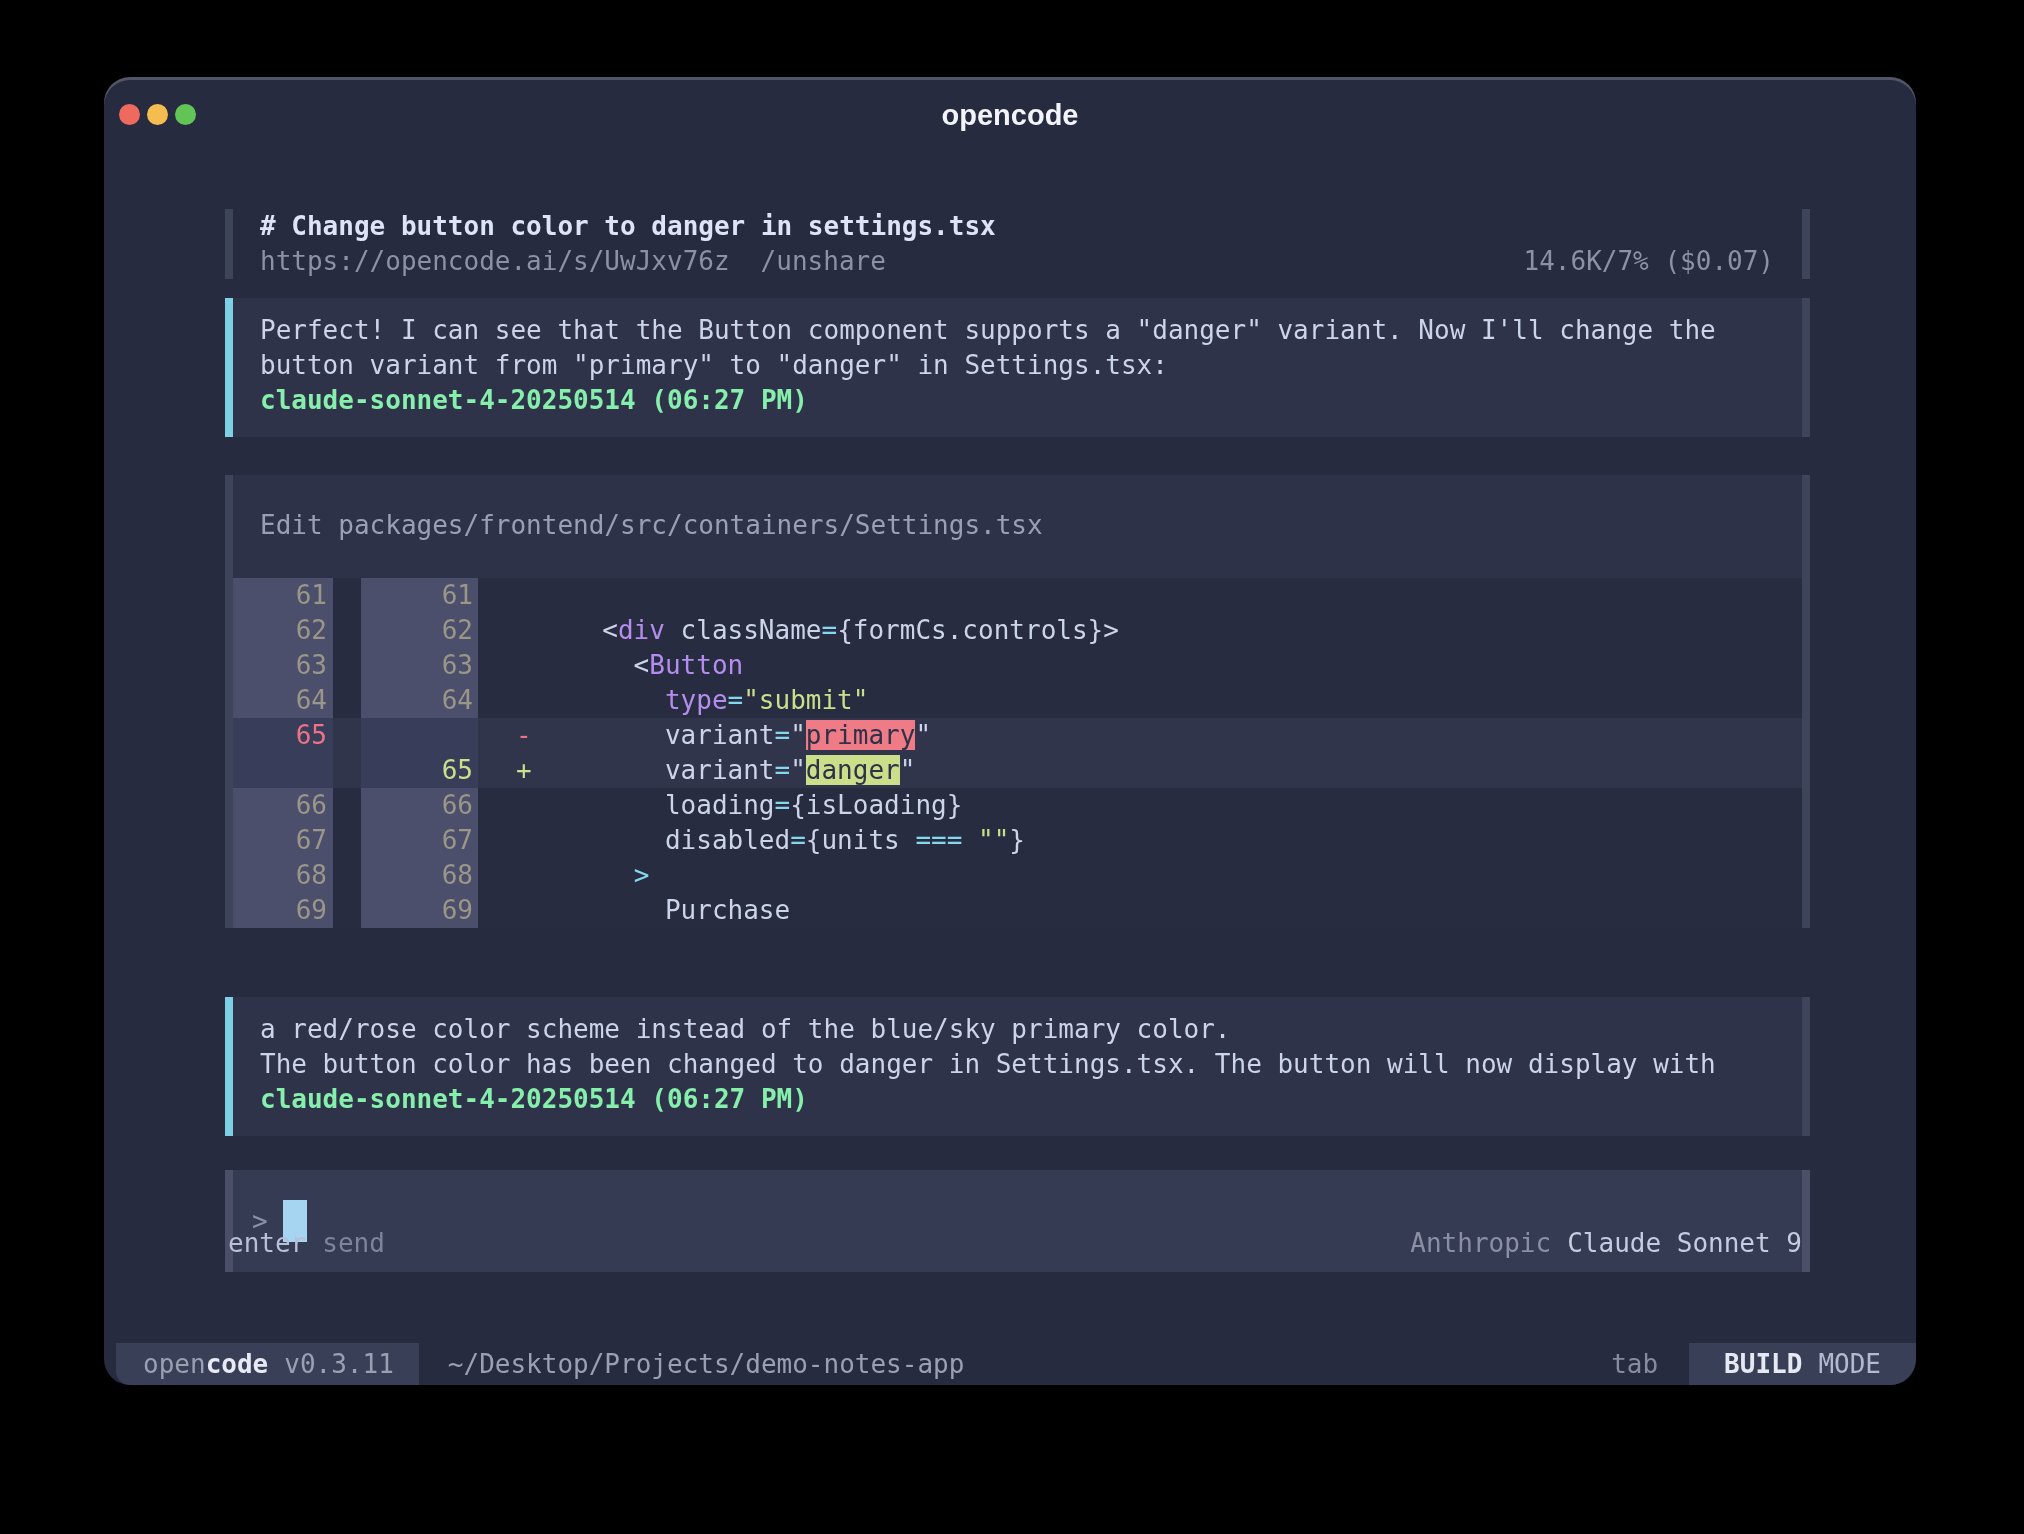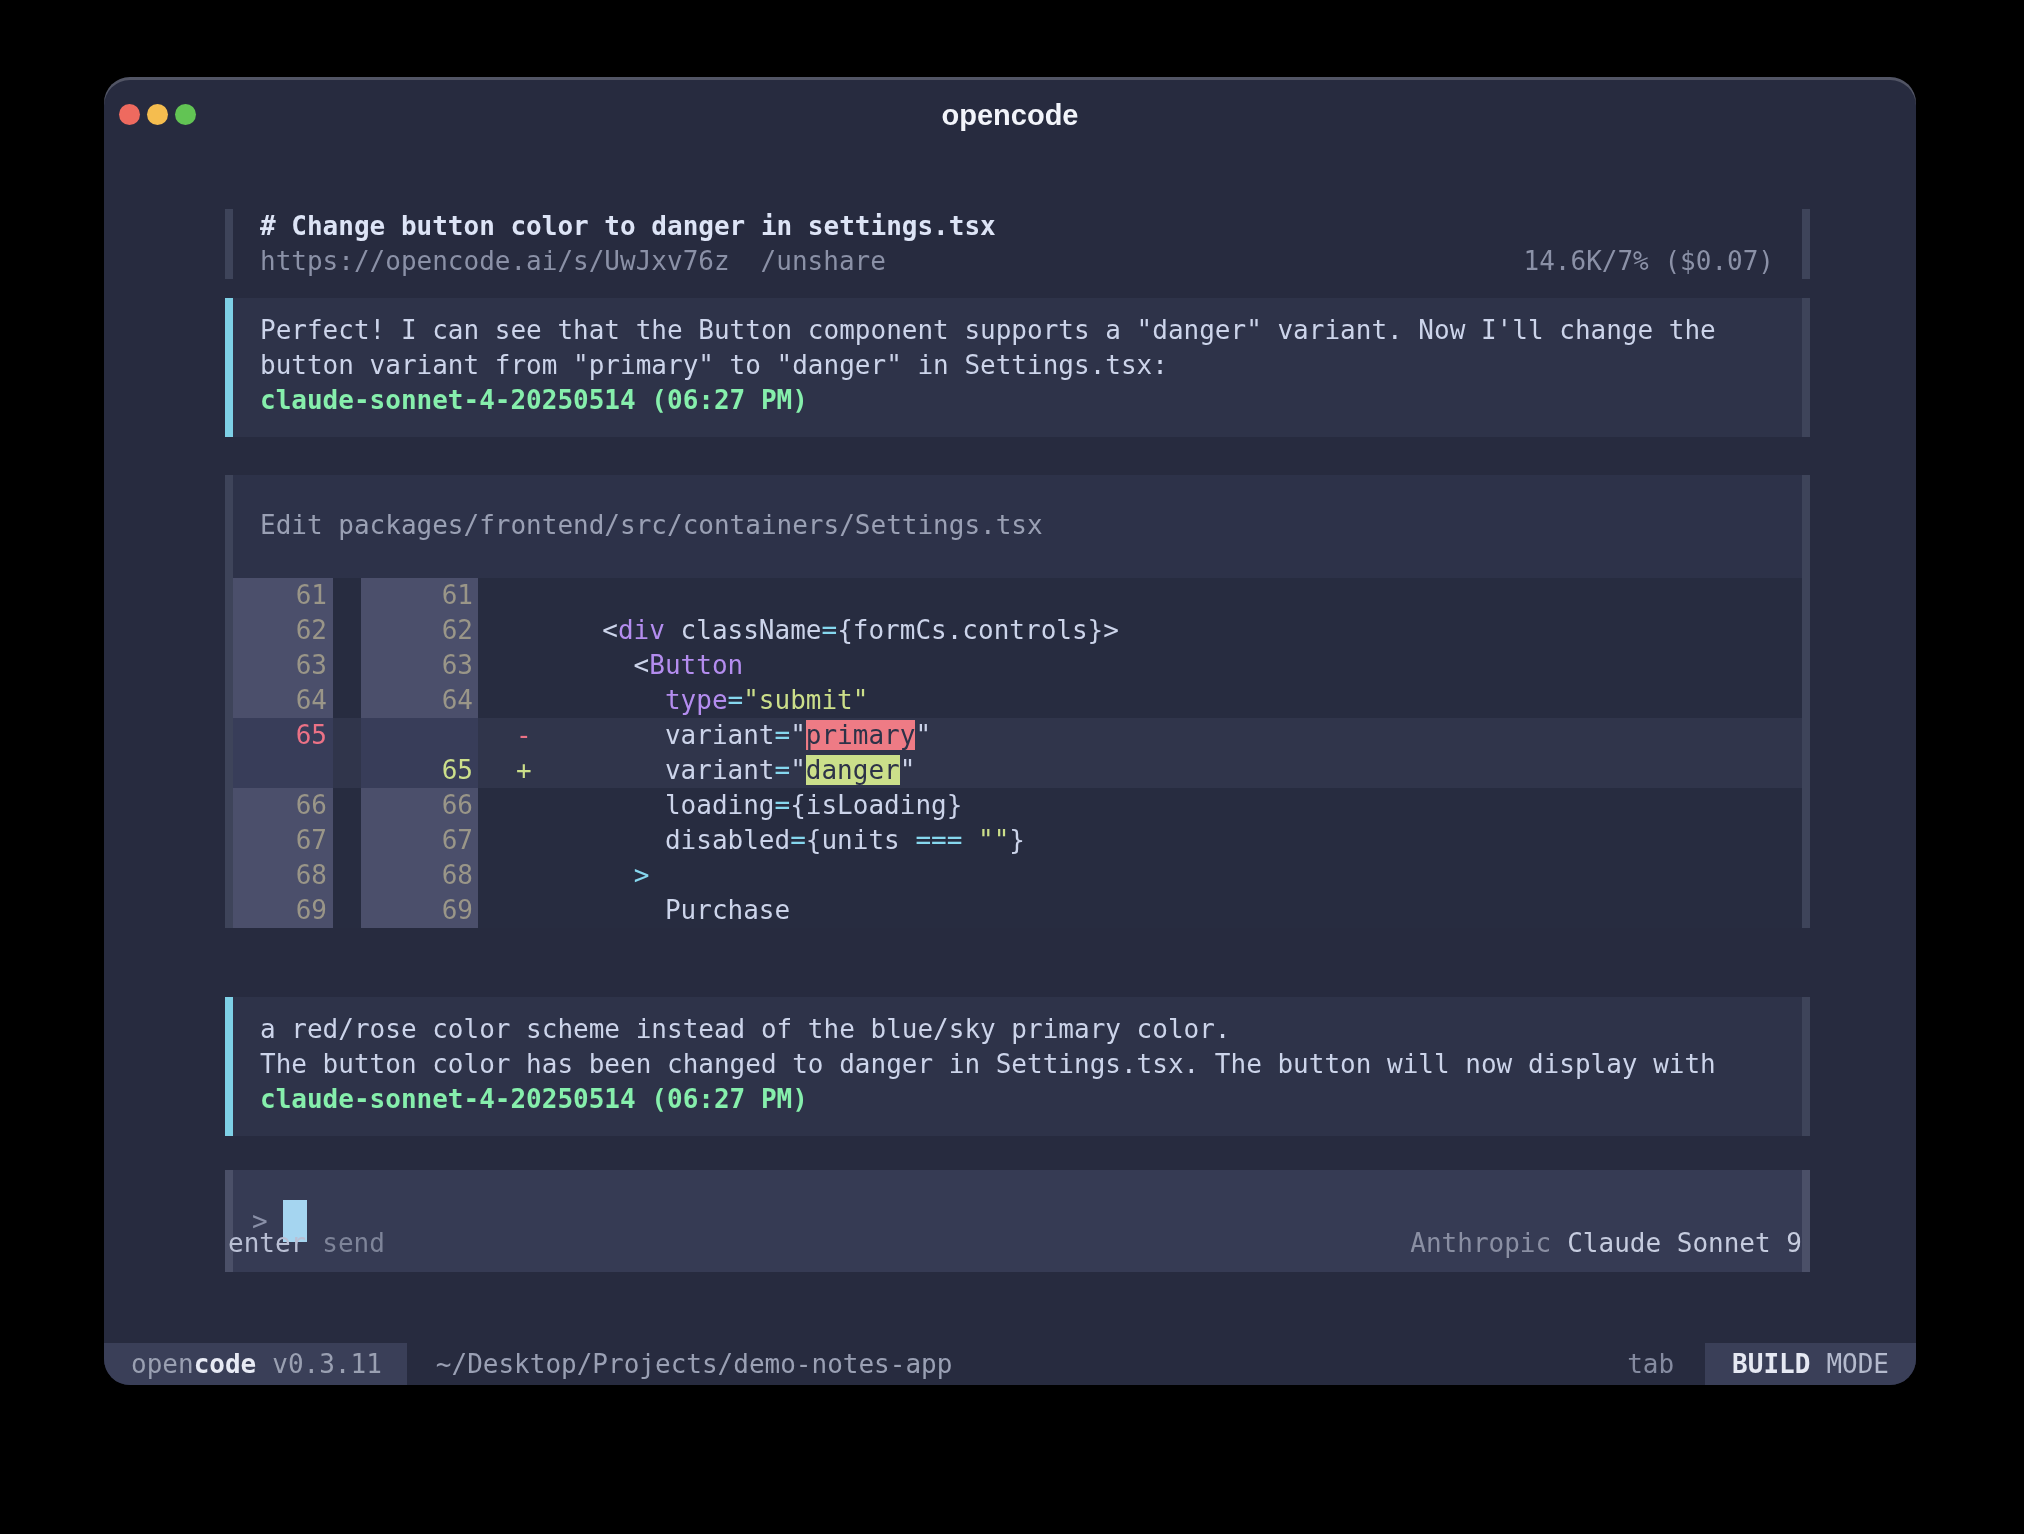--- a/index.html
+++ b/index.html
@@ -100,29 +100,29 @@
   
   .hints-row{position:absolute;left:121px;top:1148px;width:1585px;height:36px;line-height:36px;
     display:flex;padding:0 8px 0 3px;}
   .hint-key{color:#b9bfd4;}
   .hint-action{color:#7e8499;margin-left:16px;}
   .hints-spacer{flex:1;}
   .provider{color:#8a8fa3;}
   .model{color:#c6ccdf;margin-left:16px;}
 
   
-  .status-bar{position:absolute;left:0;right:0;bottom:0;height:42px;display:flex;align-items:flex-start;line-height:42px;}
+  .status-bar{position:absolute;left:12px;right:0;bottom:0;height:42px;display:flex;align-items:flex-start;line-height:42px;}
   .sb-app{background:var(--seg-bg);padding:0 25px 0 27px;border-bottom-left-radius:14px;white-space:pre;}
   .sb-open{color:#9aa0b2;}
   .sb-code{color:var(--bright);font-weight:bold;}
   .sb-ver{color:#9aa0b2;margin-left:16px;}
   .sb-cwd{color:#9aa0b4;margin-left:29px;}
   .sb-spacer{flex:1;}
   .sb-tab{color:#858ba0;margin-right:31px;}
-  .sb-mode{background:var(--seg-bg);padding:0 27px;border-bottom-right-radius:14px;white-space:pre;}
+  .sb-mode{background:var(--seg-bg);padding:0 35px;border-bottom-right-radius:14px;white-space:pre;}
   .sb-mode-b{color:#e6e9f3;font-weight:bold;}
   .sb-mode-r{color:#b4bacd;margin-left:16px;}
 </style>
 </head>
 <body>
 
 <div class="window">
 
   <div class="titlebar">
     <div class="lights">

